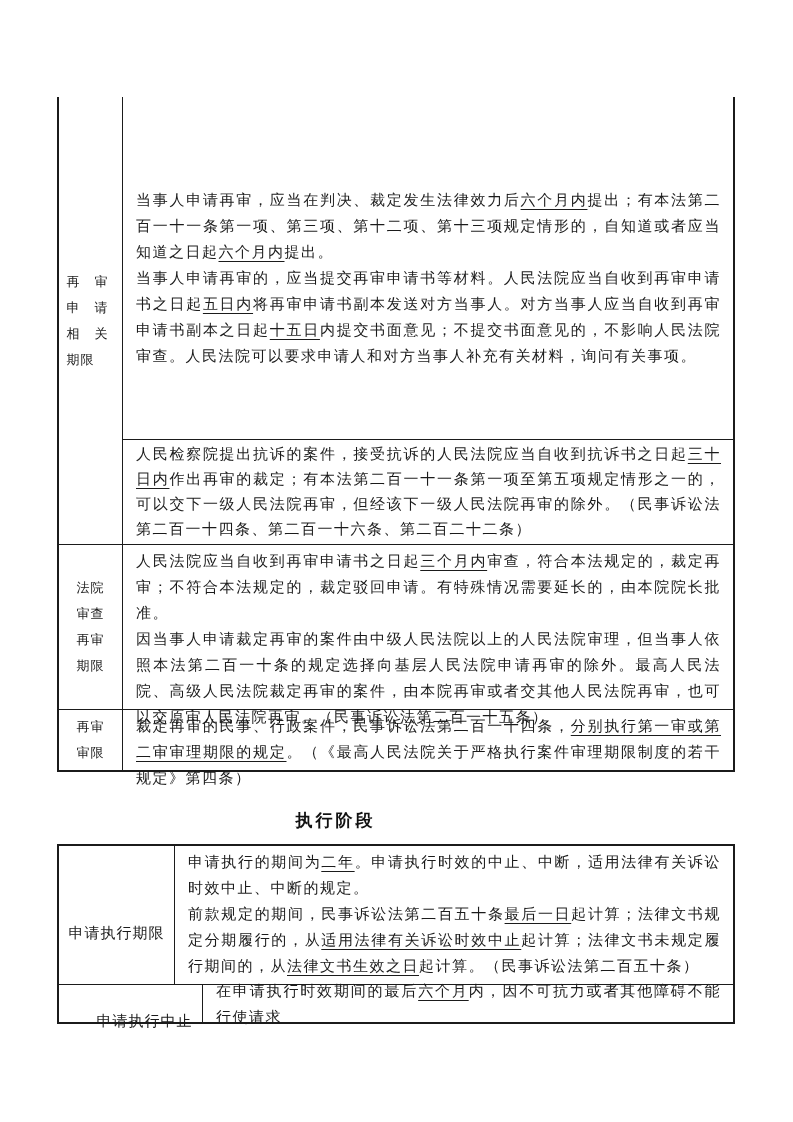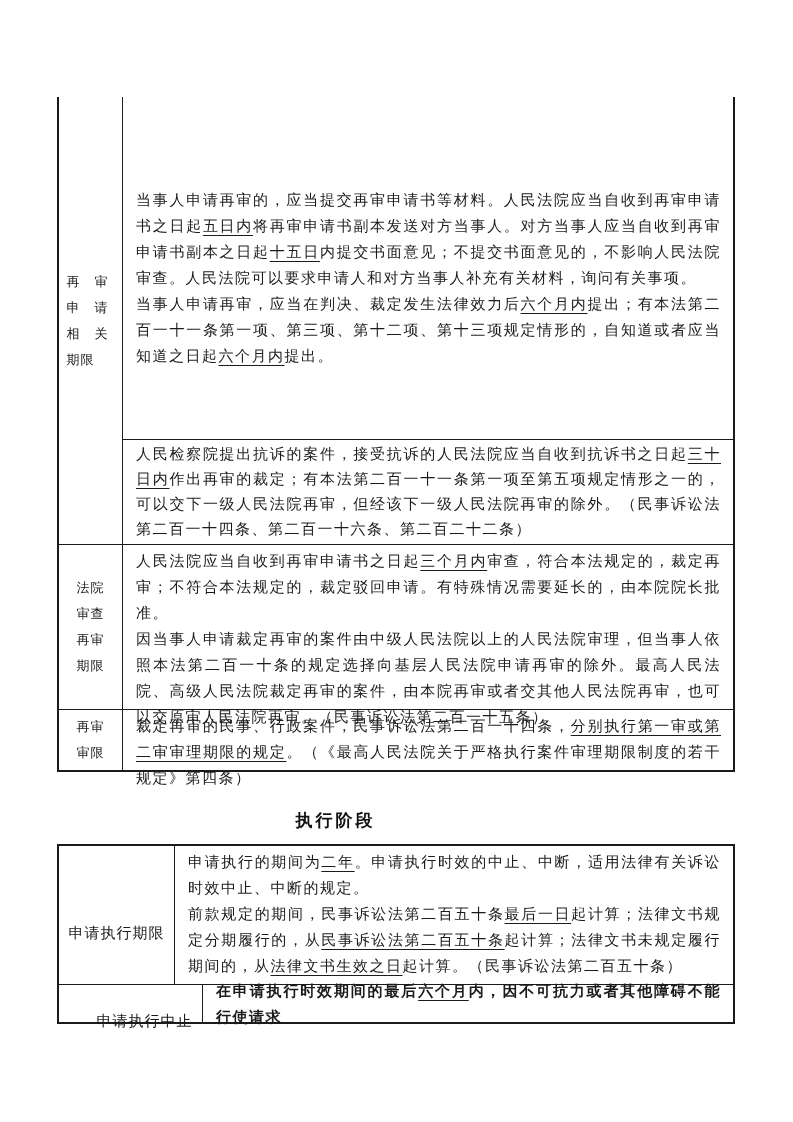--- a/index.html
+++ b/index.html
@@ -49,42 +49,42 @@
   
   .section-heading {
     left:0; top:809px; width:671px; text-align:center;
     font-family:"Liberation Sans","DejaVu Sans",sans-serif;
     font-weight:bold; font-size:17px; letter-spacing:3px; line-height:24px;
     color:#111;
   }
   
   .exrow1 { height:139px; }
   .exrow2 { height:37px;padding-left:28px; }
-  .exrow2 .ccell { display:flex; align-items:center; padding-top:0;font-weight:bold; }
+  .exrow2 .ccell { display:flex; align-items:center; padding-top:0; }
 </style>
 </head>
 <body>
 
 <div class="page">
 
   <div id="t1" class="abs tbl">
 
     <div class="trow sep-b" style="height:448px">
       <div class="hcol">
         <div class="hblock">
             <div class="hline">再　审</div>
             <div class="hline">申　请</div>
             <div class="hline">相　关</div>
             <div class="hline">期限</div>
           </div>
       </div>
       <div class="ccol">
         <div class="ccell cellA sep-b" style="flex:0 0 343px">
+          <p class="p"><span>当事人申请再审，应当在判决、裁定发生法律效力后</span><span class="u">六个月内</span><span>提出；有本法第二百一十一条第一项、第三项、第十二项、第十三项规定情形的，自知道或者应当知道之日起</span><span class="u">六个月内</span><span>提出。</span></p>
           <p class="p"><span>当事人申请再审的，应当提交再审申请书等材料。人民法院应当自收到再审申请书之日起</span><span class="u">五日内</span><span>将再审申请书副本发送对方当事人。对方当事人应当自收到再审申请书副本之日起</span><span class="u">十五日</span><span>内提交书面意见；不提交书面意见的，不影响人民法院审查。人民法院可以要求申请人和对方当事人补充有关材料，询问有关事项。</span></p>
-          <p class="p"><span>当事人申请再审，应当在判决、裁定发生法律效力后</span><span class="u">六个月内</span><span>提出；有本法第二百一十一条第一项、第三项、第十二项、第十三项规定情形的，自知道或者应当知道之日起</span><span class="u">六个月内</span><span>提出。</span></p>
         </div>
         <div class="ccell cellB">
           <p class="p"><span>人民检察院提出抗诉的案件，接受抗诉的人民法院应当自收到抗诉书之日起</span><span class="u">三十日内</span><span>作出再审的裁定；有本法第二百一十一条第一项至第五项规定情形之一的，可以交下一级人民法院再审，但经该下一级人民法院再审的除外。（民事诉讼法第二百一十四条、第二百一十六条、第二百二十二条）</span></p>
         </div>
       </div>
     </div>
 
     <div class="trow sep-b" style="height:165px">
       <div class="hcol">
         <div class="hblock hblock-c">
@@ -116,21 +116,21 @@
   <div class="abs section-heading">执行阶段</div>
 
   <div id="t2" class="abs tbl">
 
     <div class="trow sep-b exrow1">
       <div class="hcol hcol2">
         <div class="hsingle">申请执行期限</div>
       </div>
       <div class="ccell">
         <p class="p"><span>申请执行的期间为</span><span class="u">二年</span><span>。申请执行时效的中止、中断，适用法律有关诉讼时效中止、中断的规定。</span></p>
-        <p class="p"><span>前款规定的期间，民事诉讼法第二百五十条</span><span class="u">最后一日</span><span>起计算；法律文书规定分期履行的，从</span><span class="u">民事诉讼法第二百五十条</span><span>起计算；法律文书未规定履行期间的，从</span><span class="u">法律文书生效之日</span><span>起计算。（民事诉讼法第二百五十条）</span></p>
+        <p class="p"><span>前款规定的期间，民事诉讼法第二百五十条</span><span class="u">最后一日</span><span>起计算；法律文书规定分期履行的，从</span><span class="u">适用法律有关诉讼时效中止</span><span>起计算；法律文书未规定履行期间的，从</span><span class="u">法律文书生效之日</span><span>起计算。（民事诉讼法第二百五十条）</span></p>
       </div>
     </div>
 
     <div class="trow exrow2">
       <div class="hcol hcol2">
         <div class="hsingle">申请执行中止</div>
       </div>
       <div class="ccell">
         <p class="p"><span>在申请执行时效期间的最后</span><span class="u">六个月</span><span>内，因不可抗力或者其他障碍不能行使请求</span></p>
       </div>

